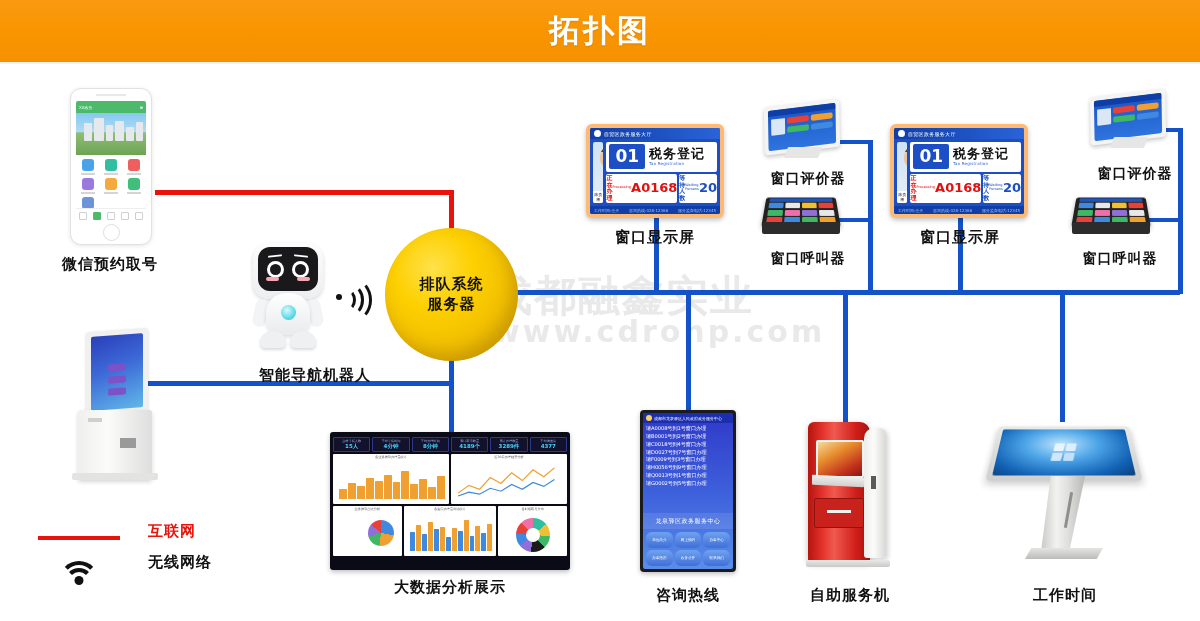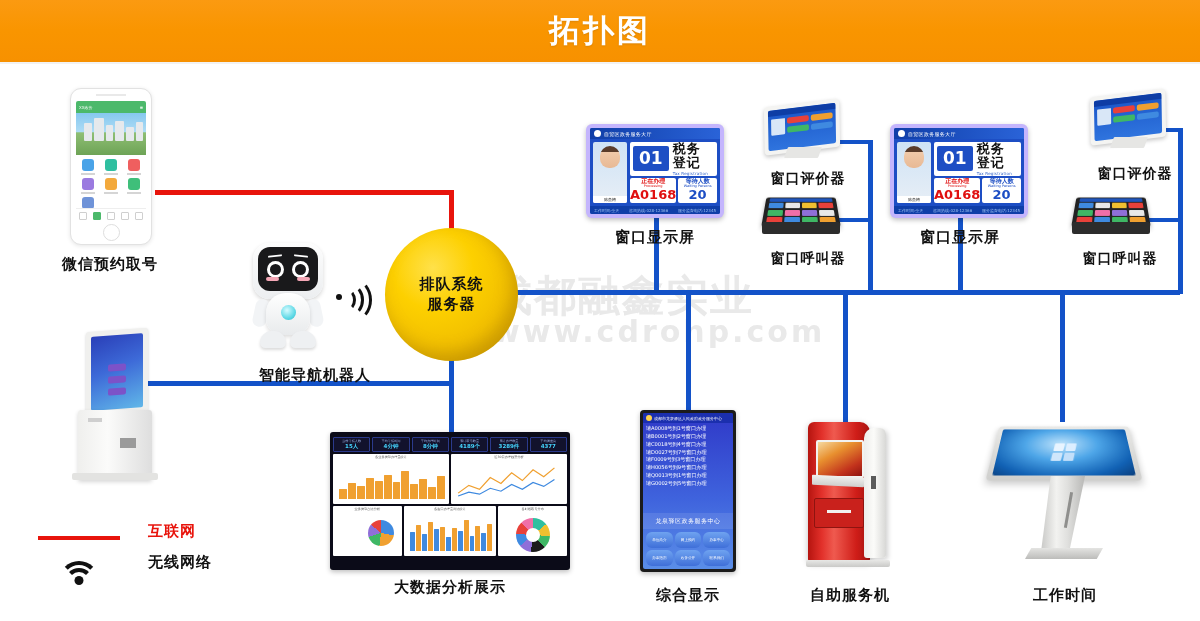--- a/index.html
+++ b/index.html
@@ -130,41 +130,41 @@
   
   .wifi-sig{position:absolute;left:334px;top:281px;width:30px;height:34px;}
   .wifi-sig i{position:absolute;border:3px solid #111;border-radius:50%;
     border-top-color:transparent;border-bottom-color:transparent;border-left-color:transparent;display:block;}
   .wifi-sig .a1{left:2px;top:13px;width:6px;height:6px;border:0;background:#111;border-radius:50%;}
   .wifi-sig .a2{left:4px;top:8px;width:12px;height:16px;}
   .wifi-sig .a3{left:4px;top:3px;width:20px;height:26px;}
   .wifi-sig .a4{left:4px;top:-2px;width:28px;height:36px;}
 
   
-  .wdisp{position:absolute;width:138px;height:94px;background:#c4b5fd;border-radius:6px;padding:4px;
+  .wdisp{position:absolute;width:138px;height:94px;background:#fdba74;border-radius:6px;padding:4px;
     box-sizing:border-box;box-shadow:0 2px 5px rgba(0,0,0,.25);}
   .wd-in{width:100%;height:100%;background:#1d4ec4;border-radius:2px;overflow:hidden;
     display:flex;flex-direction:column;}
   .wd-top{height:11px;background:linear-gradient(90deg,#0f3ea8,#2a63d8);display:flex;align-items:center;gap:3px;padding:0 4px;}
   .wd-top em{width:7px;height:7px;border-radius:50%;background:#fff;display:block;flex:none;}
   .wd-top b{color:#fff;font-size:5px;font-weight:normal;letter-spacing:.3px;}
   .wd-mid{flex:1;display:flex;padding:3px;gap:3px;}
   .wd-photo{width:34px;background:linear-gradient(180deg,#cfe3f5 0%,#e7eef6 100%);border-radius:2px;
     display:flex;flex-direction:column;align-items:center;justify-content:flex-end;position:relative;overflow:hidden;}
   .wd-photo .fc{position:absolute;top:4px;left:7px;width:20px;height:22px;border-radius:10px 10px 9px 9px;
     background:linear-gradient(180deg,#5a3c2a 0%,#5a3c2a 26%,#f0c9a8 27%,#e8b995 100%);}
   .wd-photo .nm{width:100%;background:#fff;text-align:center;font-size:4px;color:#222;padding:1px 0;}
   .wd-right{flex:1;display:flex;flex-direction:column;gap:2px;}
   .wd-row1{flex:1;background:#fff;border-radius:2px;display:flex;align-items:center;gap:4px;padding:0 3px;}
   .wd-num{background:#1d4ec4;color:#fff;font-size:17px;font-weight:bold;line-height:1;padding:4px 6px;border-radius:2px;}
   .wd-svc{display:flex;flex-direction:column;}
   .wd-svc b{font-size:13px;color:#111;font-weight:bold;line-height:1.1;letter-spacing:1px;}
   .wd-svc i{font-size:4px;color:#2b5fc9;font-style:normal;letter-spacing:.2px;}
   .wd-row2{flex:1;display:flex;gap:2px;}
-  .wd-cell{flex:1;background:#fff;border-radius:2px;display:flex;flex-direction:column;align-items:center;justify-content:center;}
+  .wd-cell{flex:1;background:#fff;border-radius:2px;display:flex;flex-direction:row;align-items:center;justify-content:center;}
   .wd-cell > b{font-size:6px;font-weight:bold;line-height:1.1;}
   .wd-cell > i{font-size:3.5px;font-style:normal;line-height:1.1;}
   .wd-cell > s{font-size:13px;font-weight:bold;text-decoration:none;line-height:1.1;}
   .wd-foot{height:8px;background:#0f3ea8;display:flex;align-items:center;justify-content:space-between;padding:0 4px;}
   .wd-foot span{color:#9dc0ef;font-size:4px;}
 
   
   .evalr{position:absolute;width:80px;height:62px;}
   .evalr .frm{
     position:absolute;left:0;top:0;width:76px;height:48px;background:#f4f4f2;border-radius:4px;
@@ -706,21 +706,21 @@
       <div class="cd-btns">
         <s>单位简介</s>
         <s>网上预约</s>
         <s>办事中心</s>
         <s>办事指南</s>
         <s>政务公开</s>
         <s>联系我们</s>
       </div>
     </div>
   </div>
-  <div class="lbl lbl-15" style="left:628px;top:586px;width:120px;">综合显示</div>
+  <div class="lbl lbl-15" style="left:628px;top:586px;width:120px;">咨询热线</div>
 
   <div class="ssm">
     <div class="cab"></div>
     <div class="side">
         <u></u>
       </div>
     <div class="scr"></div>
     <div class="shelf"></div>
     <div class="drw">
         <s></s>

